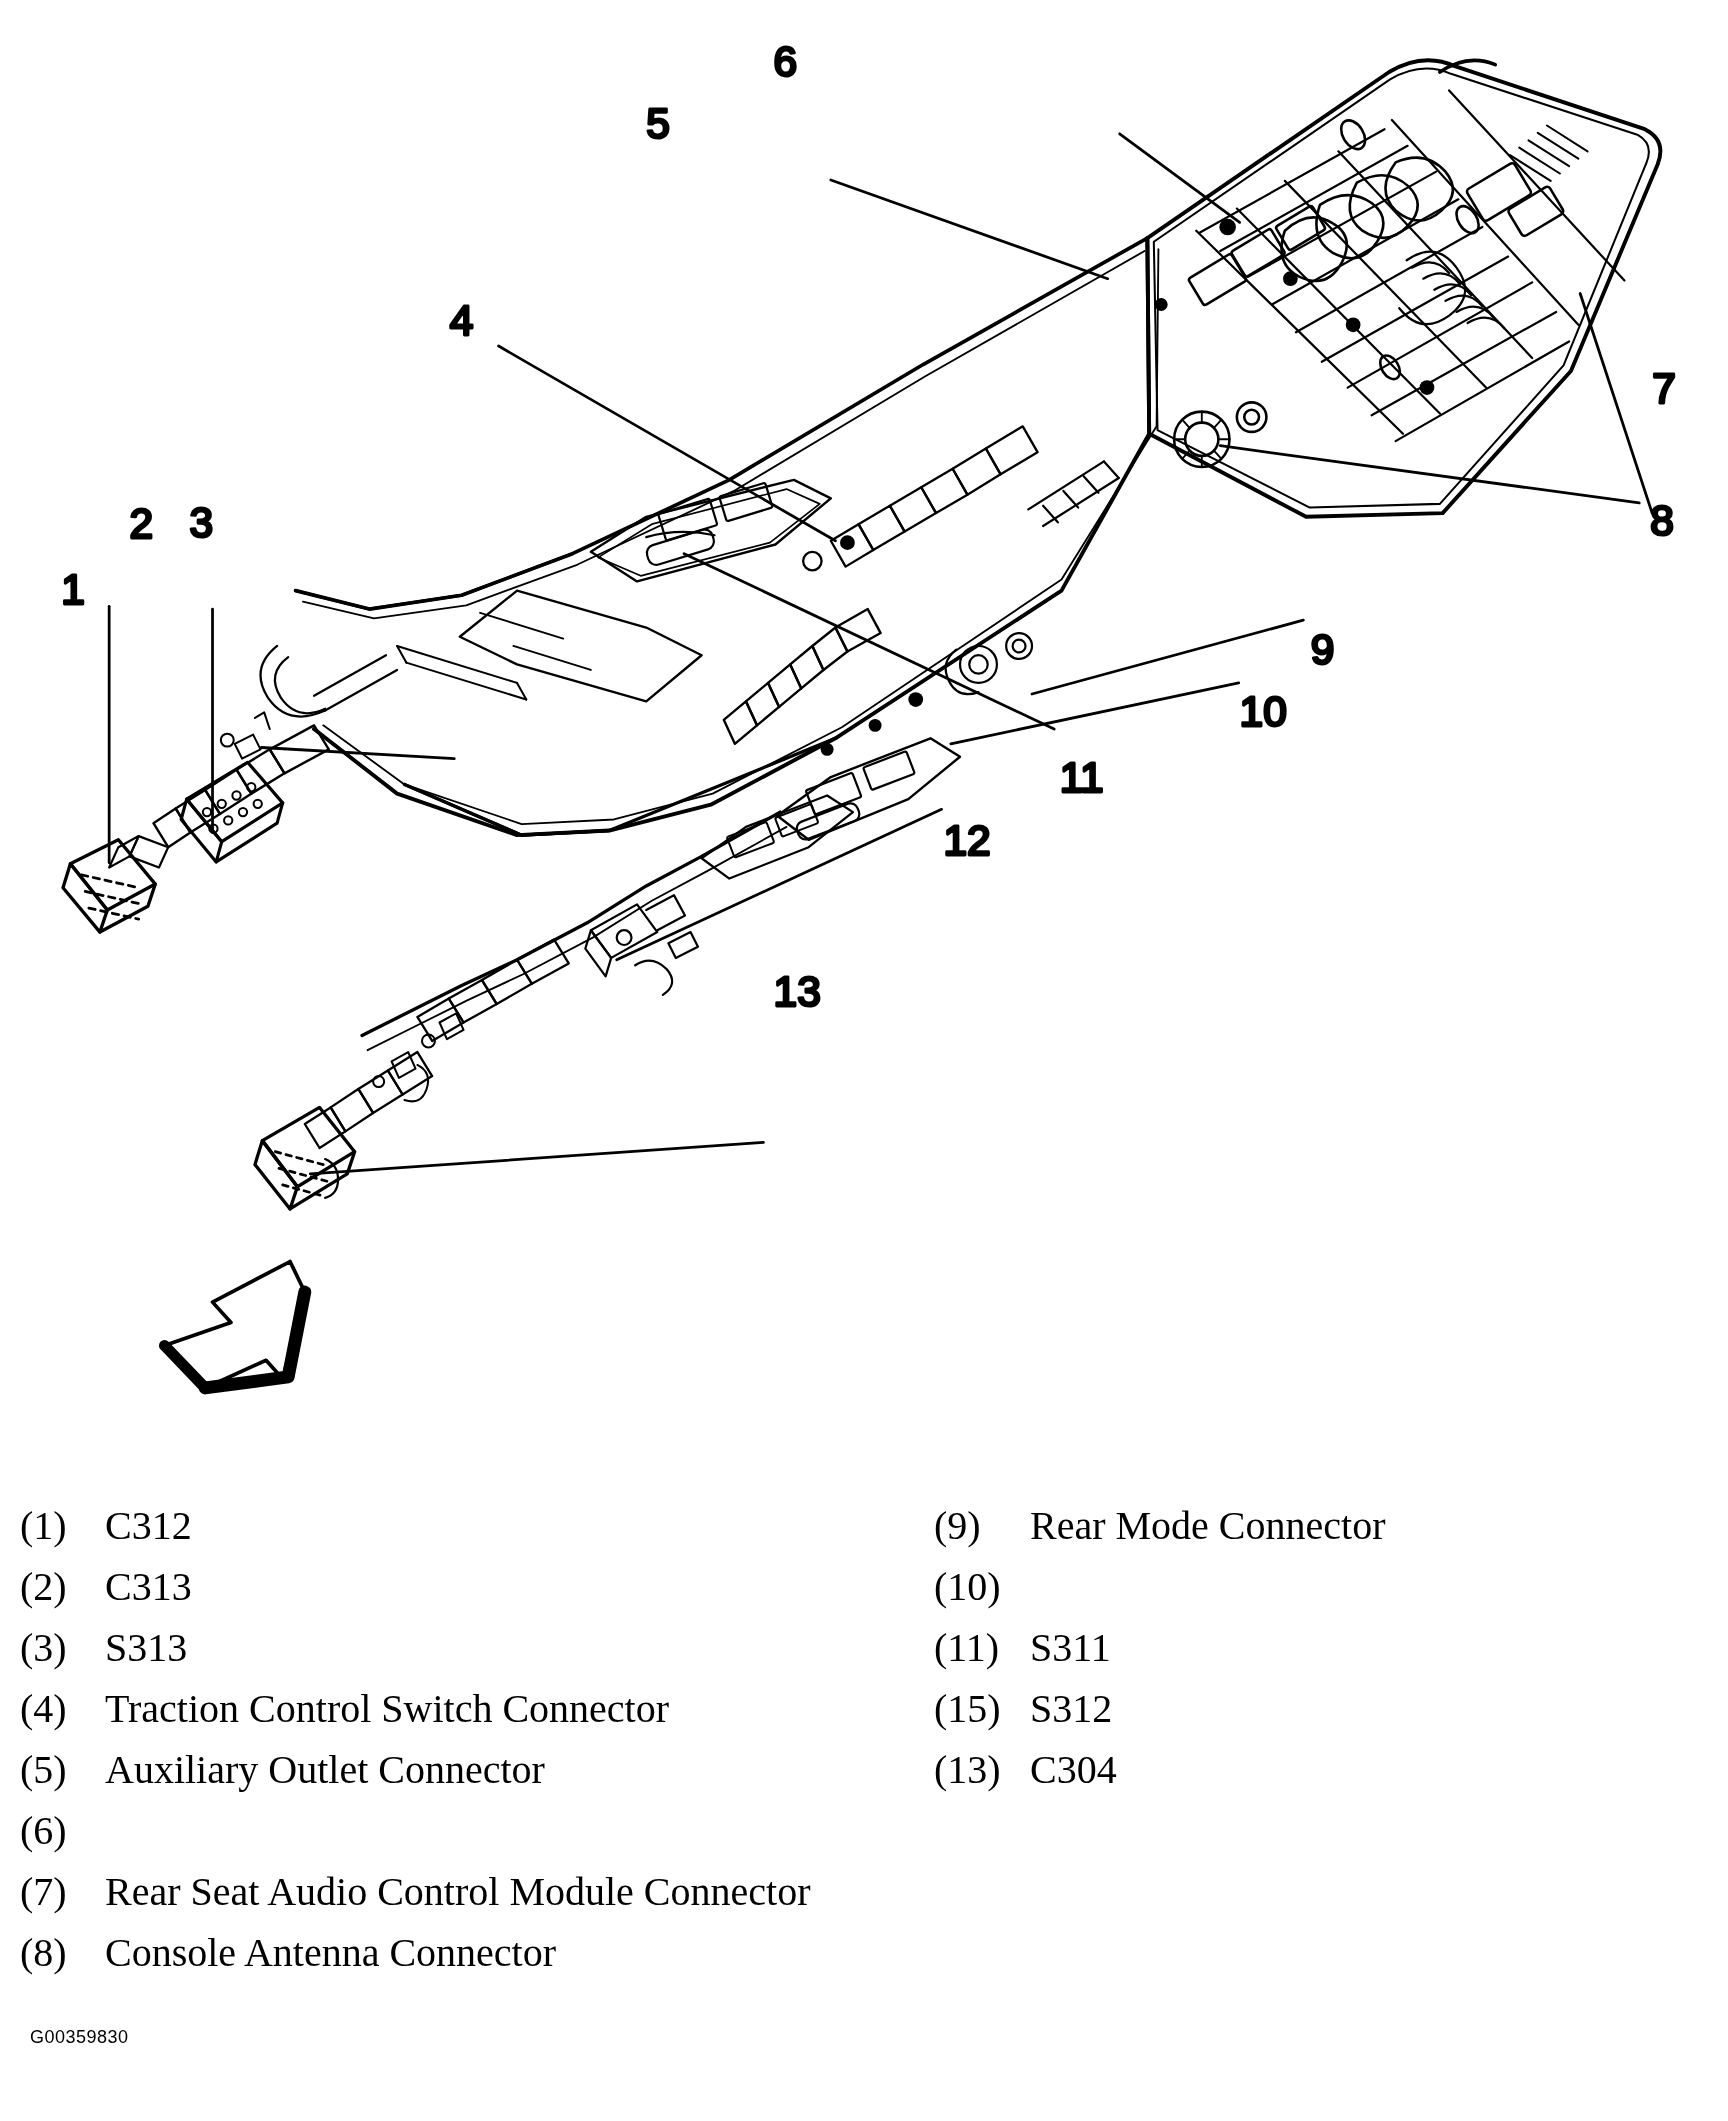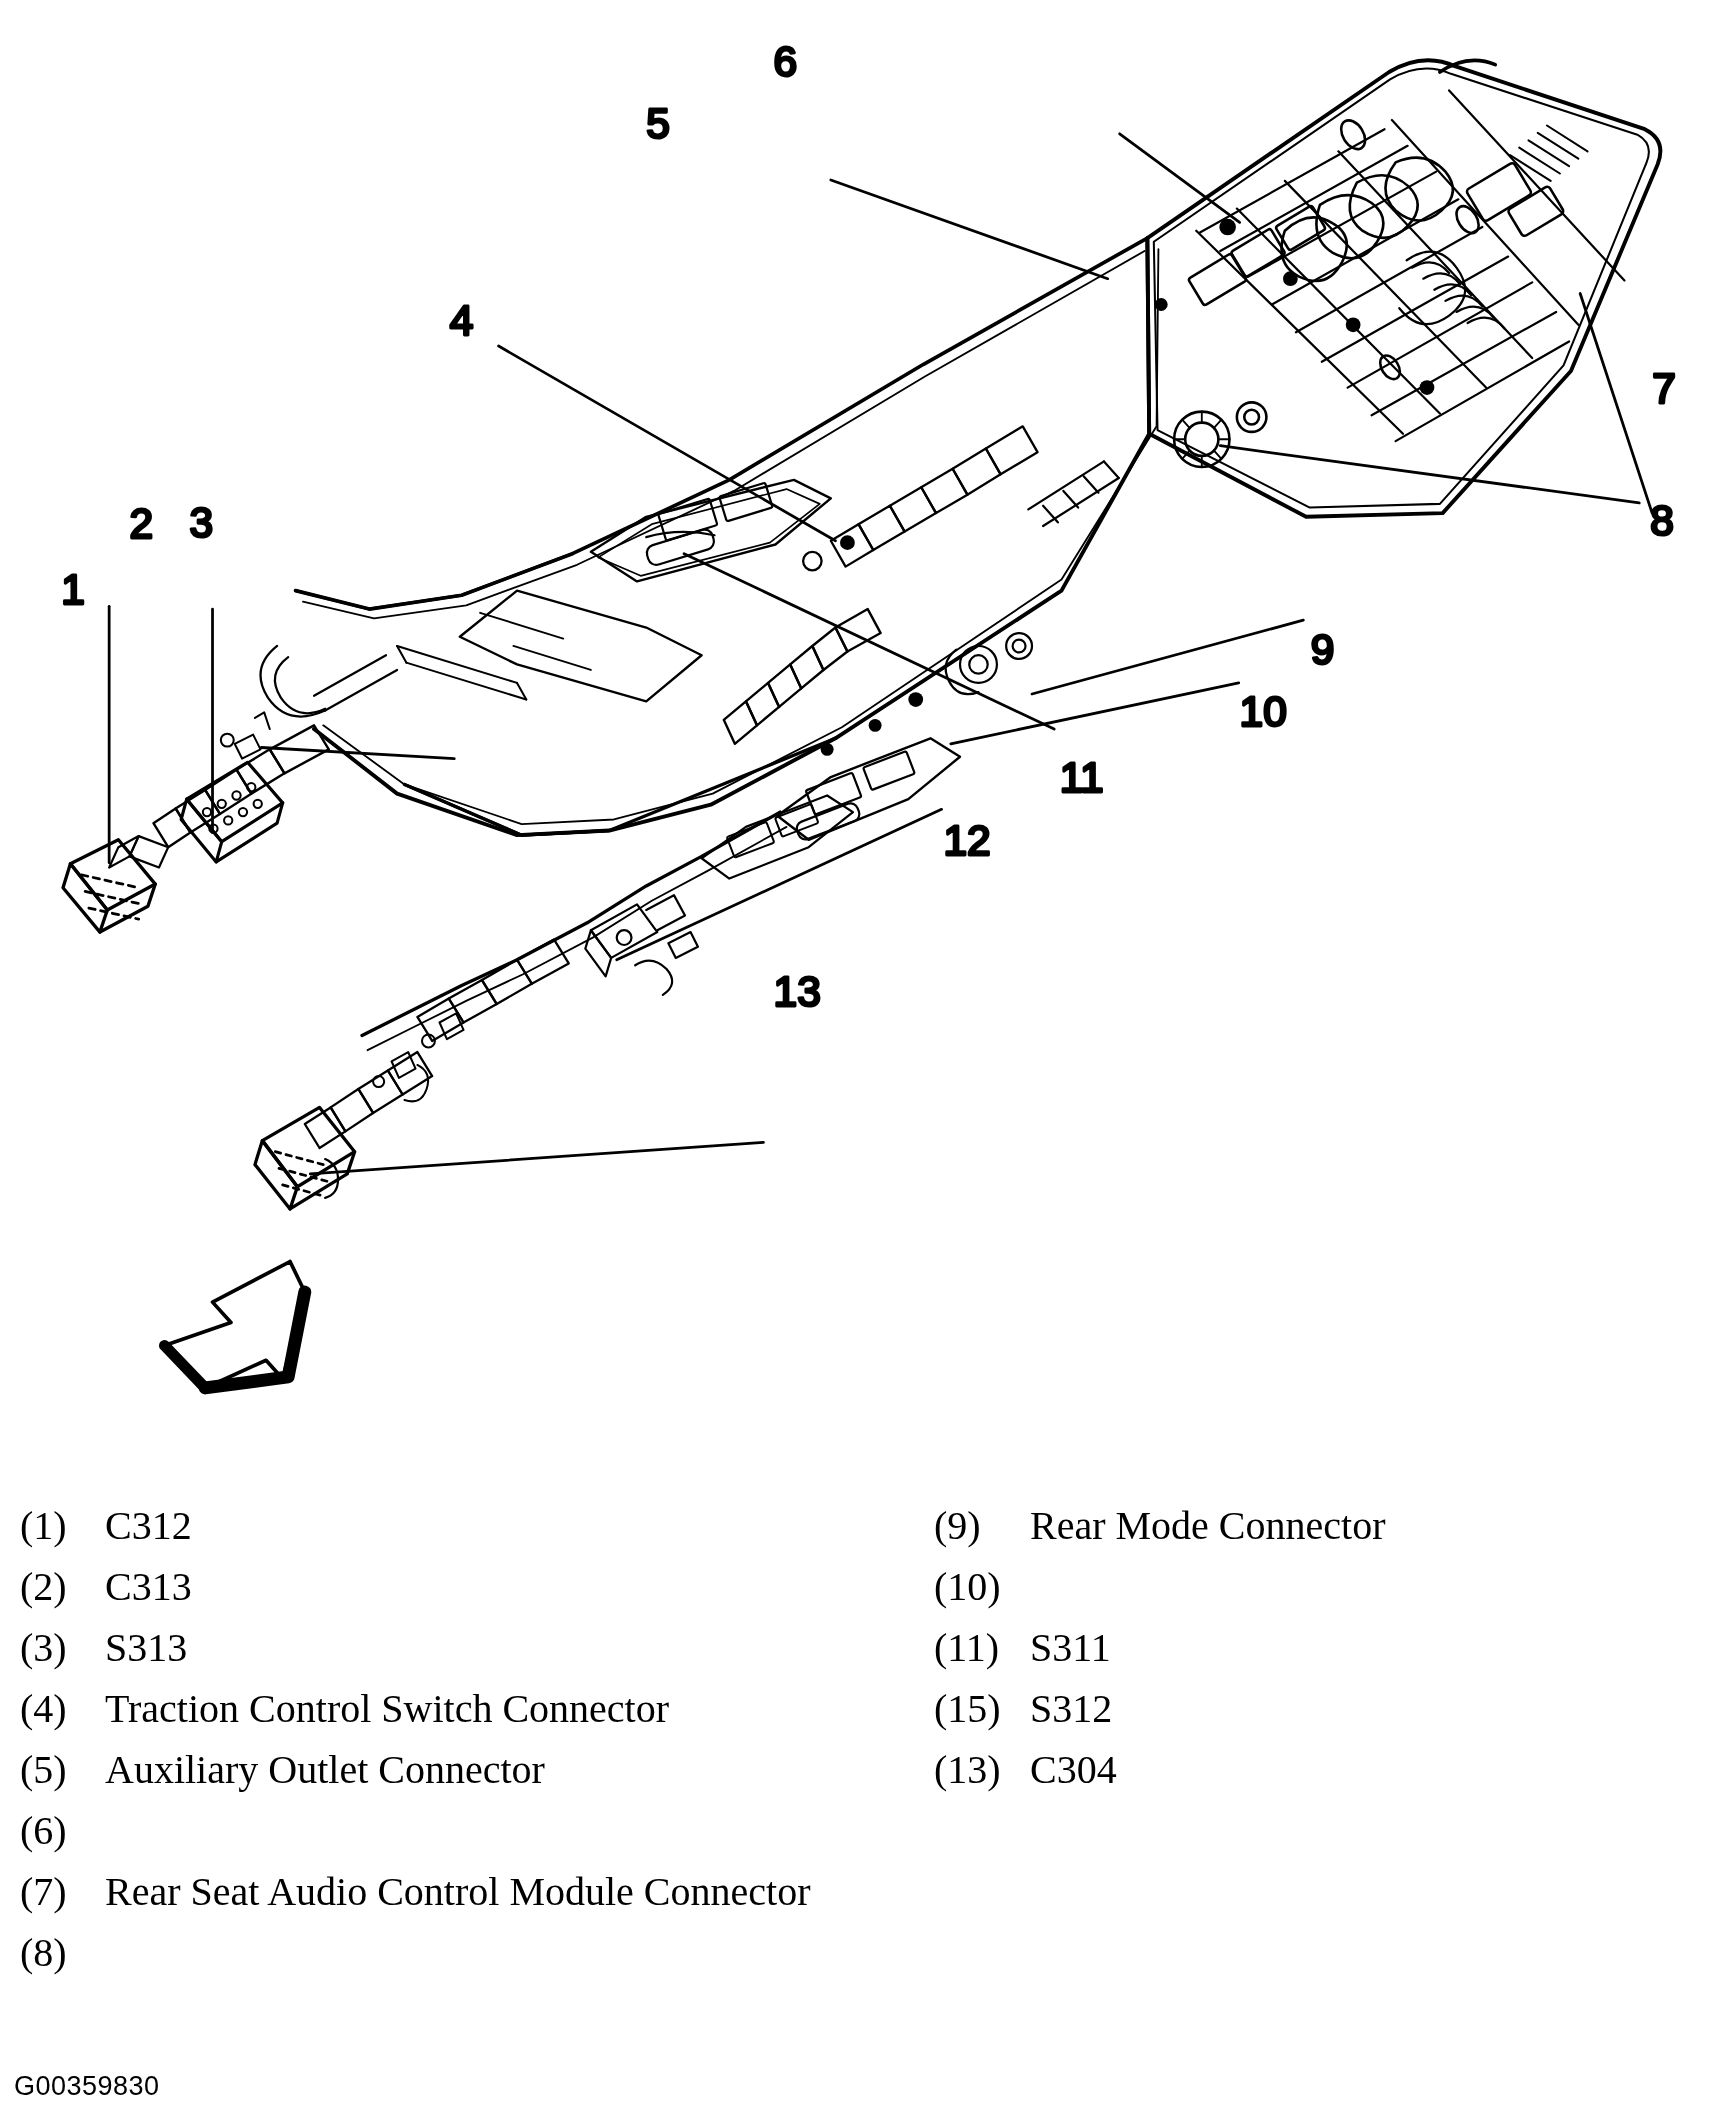--- a/index.html
+++ b/index.html
@@ -77,27 +77,26 @@
   .legend-num.wide { min-width: 96px; }
   .legend-label {
     display: inline-block;
     flex: 0 0 auto;
   }
   #legend-col-right .legend-num { min-width: 96px; }
 
   
   #fig-code {
     position: absolute;
-    left: 14px;
+    left: 30px;
     top: 2027px;
     font-family: "Liberation Sans", "DejaVu Sans", sans-serif;
-    font-size: 27px;
+    font-size: 18px;
     letter-spacing: 0.5px;
     color: #000000;
-    margin-top: 44px;
   }
 </style>
 </head>
 <body>
 
 <div id="page">
 
   <div id="illustration">
     <svg viewBox="0 0 1873 1620" xmlns="http://www.w3.org/2000/svg">
       <g fill="none" stroke="#000" stroke-width="3.2" stroke-linejoin="round" stroke-linecap="round">
@@ -469,20 +468,21 @@
       </div>
       <div class="legend-item">
         <span class="legend-num">(6)</span>
       </div>
       <div class="legend-item">
         <span class="legend-num">(7)</span>
         <span class="legend-label">Rear Seat Audio Control Module Connector</span>
       </div>
       <div class="legend-item">
         <span class="legend-num">(8)</span>
+        <span class="legend-label">Console Antenna Connector</span>
       </div>
     </div>
 
     <div class="legend-col" id="legend-col-right">
       <div class="legend-item">
         <span class="legend-num wide">(9)</span>
         <span class="legend-label">Rear Mode Connector</span>
       </div>
       <div class="legend-item">
         <span class="legend-num wide">(10)</span>

